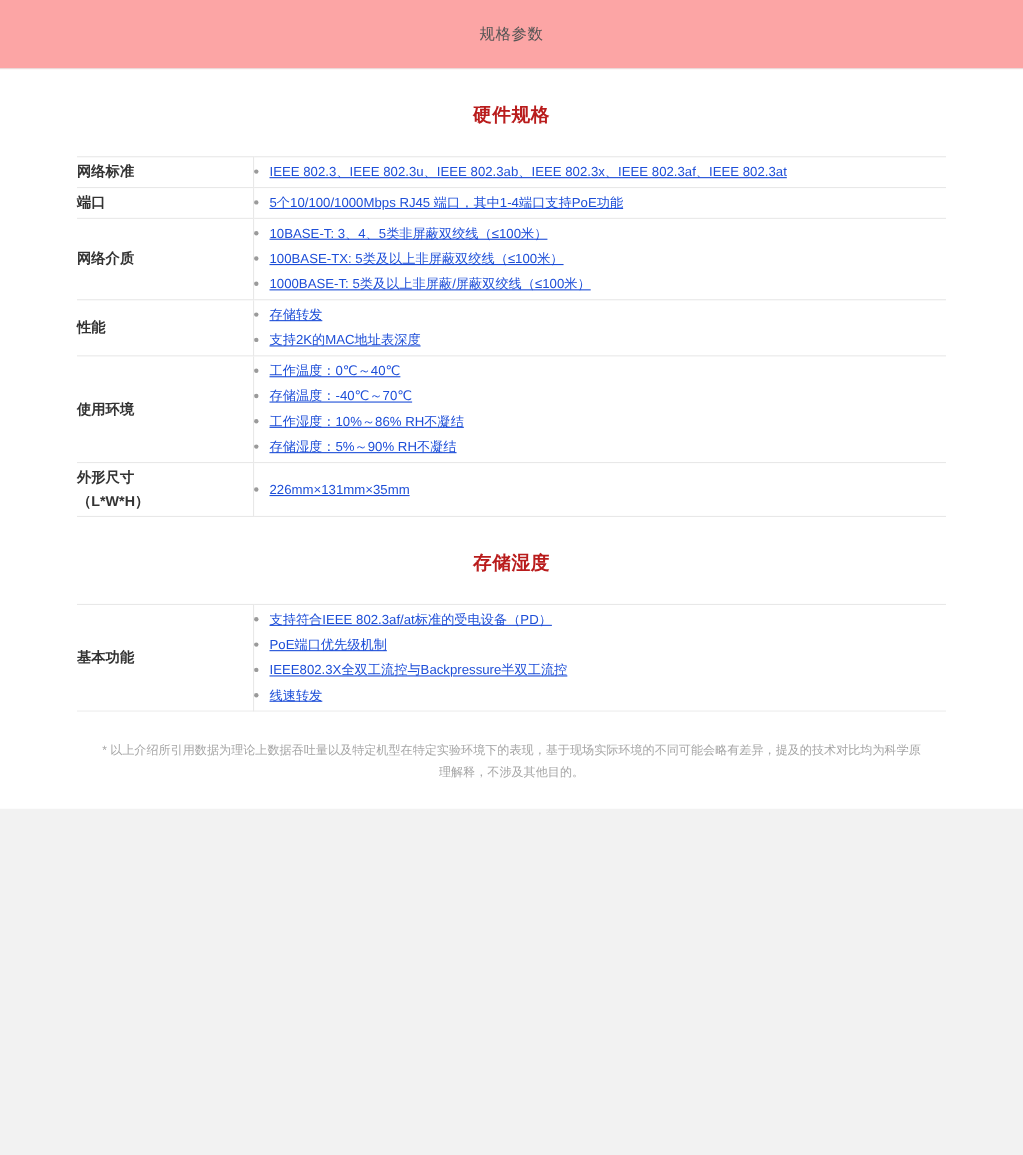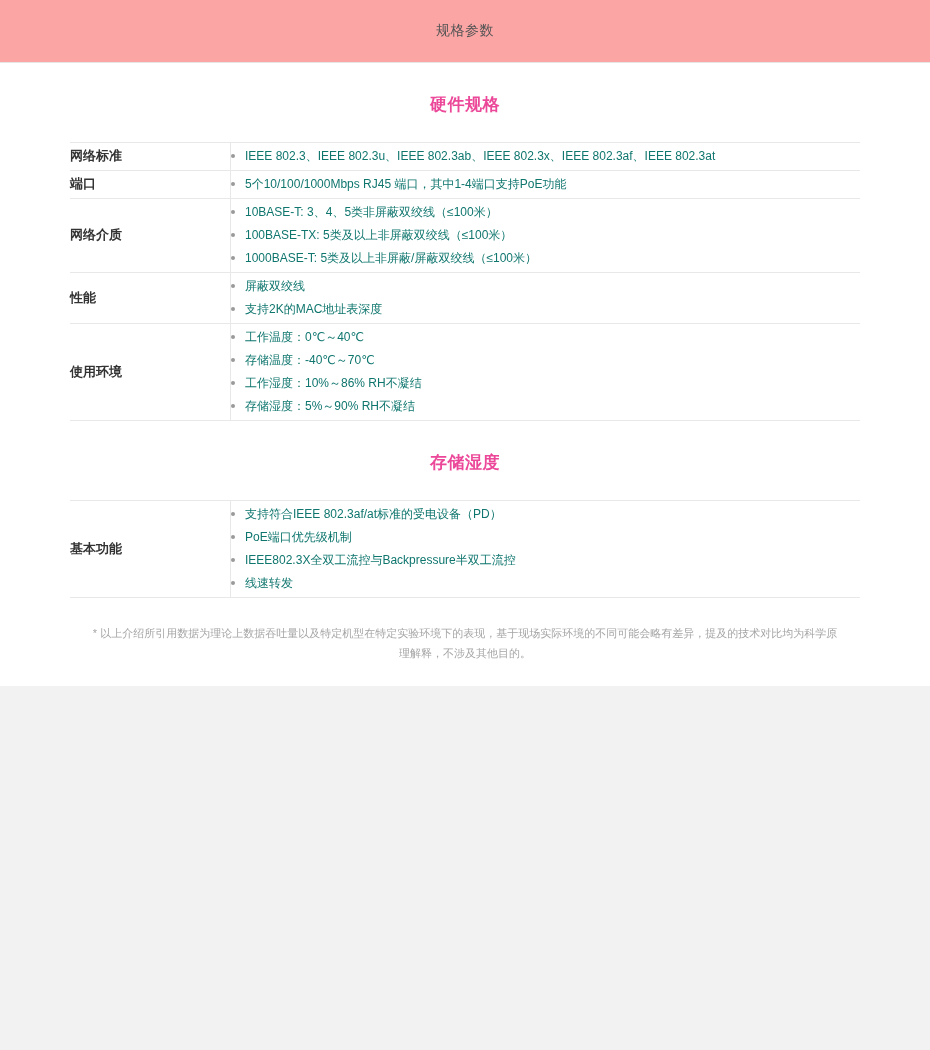--- a/index.html
+++ b/index.html
@@ -35,21 +35,21 @@
   }
   .content {
     background: #fff;
     padding: 0 70px 0 70px;
     box-sizing: border-box;
   }
   .section-title {
     text-align: center;
     font-size: 17px;
     font-weight: bold;
-    color: #ec4899;
+    color: #b91c1c;
     padding: 30px 0 26px 0;
     letter-spacing: 0.5px;
   }
   table.spec {
     width: 100%;
     border-collapse: collapse;
     table-layout: fixed;
   }
   table.spec tr {
     border-top: 1px solid #e8e8e8;
@@ -80,21 +80,22 @@
   ul.items {
     list-style: none;
     margin: 0;
     padding: 0;
   }
   ul.items li {
     position: relative;
     padding-left: 14px;
     line-height: 23px;
     font-size: 12px;
-    color: #0f766e;
+    color: #1d4ed8;
+    text-decoration: underline;
   }
   ul.items li::before {
     content: "";
     position: absolute;
     left: 0;
     top: 9px;
     width: 4px;
     height: 4px;
     border-radius: 50%;
     background: #9a9a9a;
@@ -148,36 +149,44 @@
               <li>10BASE-T: 3、4、5类非屏蔽双绞线（≤100米）</li>
               <li>100BASE-TX: 5类及以上非屏蔽双绞线（≤100米）</li>
               <li>1000BASE-T: 5类及以上非屏蔽/屏蔽双绞线（≤100米）</li>
             </ul>
           </td>
         </tr>
         <tr>
           <td class="label">性能</td>
           <td class="value">
             <ul class="items">
-              <li>屏蔽双绞线</li>
+              <li>存储转发</li>
               <li>支持2K的MAC地址表深度</li>
             </ul>
           </td>
         </tr>
         <tr>
           <td class="label">使用环境</td>
           <td class="value">
             <ul class="items">
               <li>工作温度：0℃～40℃</li>
               <li>存储温度：-40℃～70℃</li>
               <li>工作湿度：10%～86% RH不凝结</li>
               <li>存储湿度：5%～90% RH不凝结</li>
             </ul>
           </td>
         </tr>
+        <tr>
+          <td class="label">外形尺寸<br>（L*W*H）</td>
+          <td class="value">
+            <ul class="items">
+              <li>226mm×131mm×35mm</li>
+            </ul>
+          </td>
+        </tr>
       </tbody>
     </table>
 
     <div class="section-title">存储湿度</div>
     <table class="spec">
       <tbody>
         <tr>
           <td class="label">基本功能</td>
           <td class="value">
             <ul class="items">

